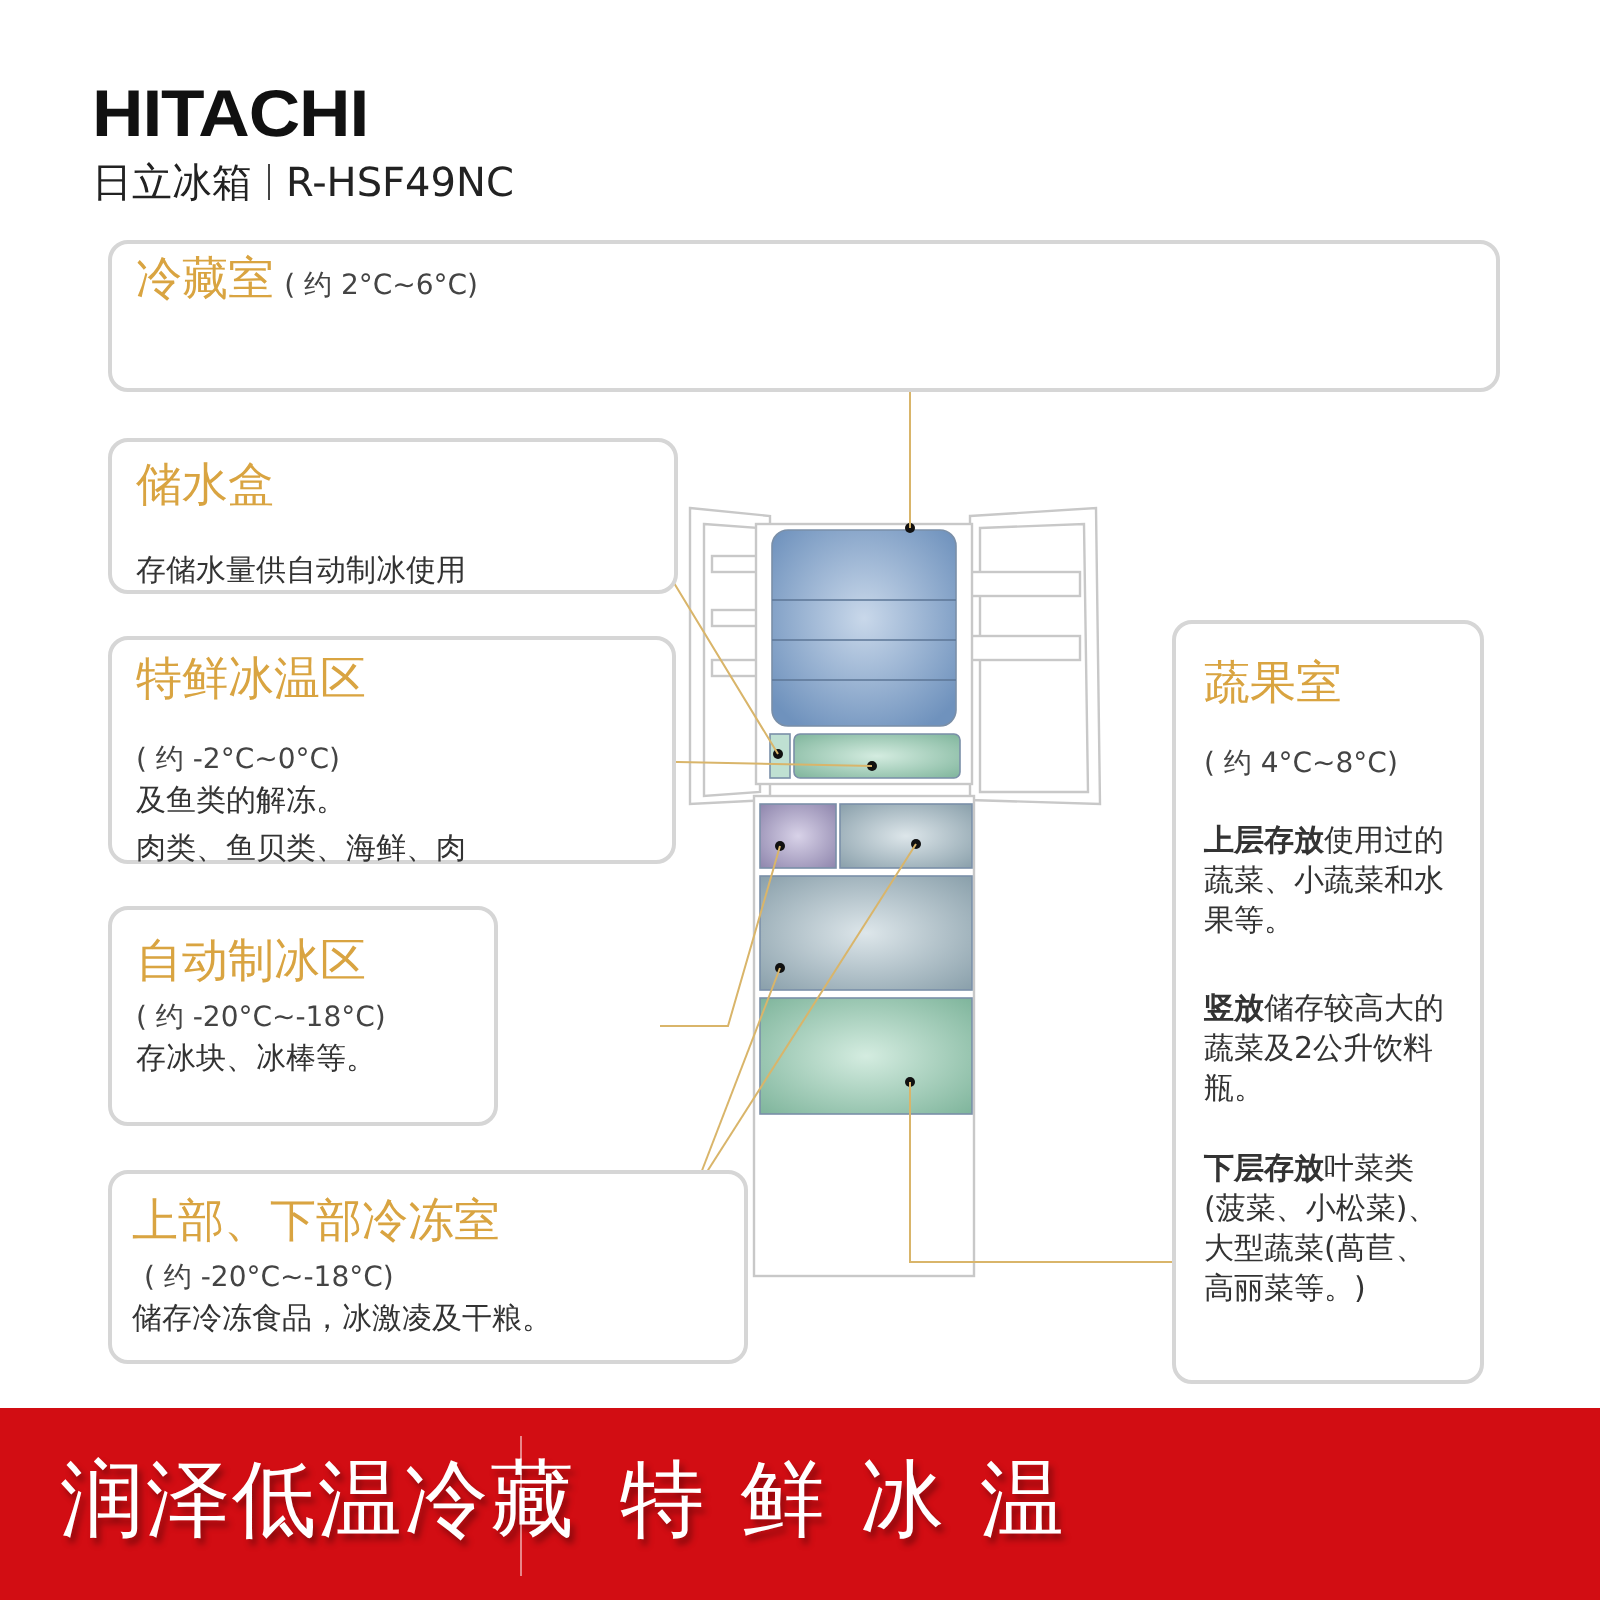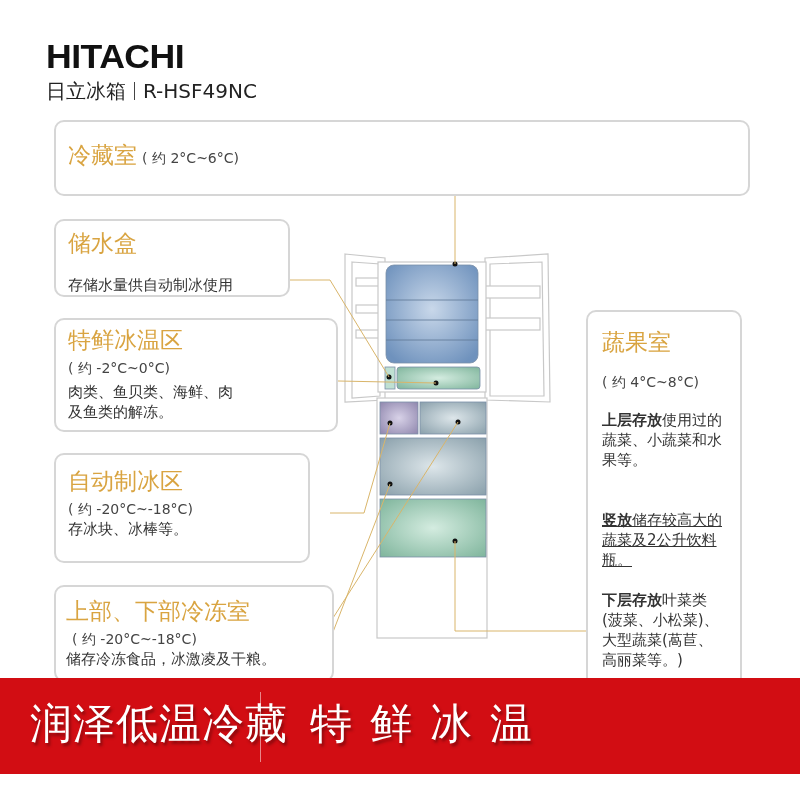--- a/index.html
+++ b/index.html
@@ -7,21 +7,21 @@
   body { position: relative; font-family: "DejaVu Sans", "Liberation Sans", sans-serif; color: #333; }
   .brand { position: absolute; left: 46px; top: 38px; font-family: "Liberation Sans", sans-serif; font-weight: 900; font-size: 33px; letter-spacing: -0.5px; color: #111; transform: scaleX(1.08); transform-origin: left; }
   .subtitle { position: absolute; left: 46px; top: 78px; font-size: 20px; color: #222; white-space: nowrap; text-align: right; }
   .subtitle .sep { display: inline-block; width: 1px; height: 18px; background: #444; margin: 0 8px; vertical-align: -2px; }
   .card { position: absolute; background: #fff; border: 2px solid #d6d6d6; border-radius: 10px; }
   .card .title { color: #d9a441; font-size: 23px; line-height: 28px; white-space: nowrap; }
   .card .temp { color: #444; font-size: 14px; line-height: 20px; white-space: nowrap; }
   .card .desc { color: #333; font-size: 15px; line-height: 20px; }
   .card .desc b { font-weight: bold; }
   svg.lines { position: absolute; left: 0; top: 0; }
-  .banner { position: absolute; left: 0; top: 678px; width: 800px; height: 96px; background: #d20d13; }
+  .banner { position: absolute; left: 0; top: 704px; width: 800px; height: 96px; background: #d20d13; }
   .banner .left, .banner .right { position: absolute; top: 18px; color: #fff; font-size: 42px; line-height: 56px; text-shadow: 2px 3px 3px rgba(0,0,0,0.35); white-space: nowrap; }
   .banner .left { left: 30px; letter-spacing: 1px; }
   .banner .right { left: 310px; letter-spacing: 18px; }
   .banner .divider { position: absolute; left: 260px; top: 14px; width: 1px; height: 70px; background: rgba(255,255,255,0.5); }
 </style>
 </head>
 <body>
 
 <div class="brand">HITACHI</div>
 <div class="subtitle">
@@ -88,58 +88,58 @@
     <polyline points="455,196 455,264"></polyline>
     <polyline points="290,280 330,280 389,377"></polyline>
     <polyline points="290,380 436,383"></polyline>
     <polyline points="330,513 364,513 390,423"></polyline>
     <polyline points="333,632 390,484"></polyline>
     <polyline points="333,618 458,422"></polyline>
     <polyline points="455,541 455,631 586,631"></polyline>
   </g>
 </svg>
 
-<div class="card" style="left:54px; top:120px; width:696px; height:76px; padding:19px 12px;">
+<div class="card" style="left:54px; top:120px; width:696px; height:76px; padding:4px 12px;">
   <div style="white-space:nowrap;">
     <span class="title">冷藏室</span>
     <span class="temp">( 约 2°C~6°C)</span>
   </div>
 </div>
 
-<div class="card" style="left:54px; top:219px; width:236px; height:78px; padding:8px 12px;">
+<div class="card" style="left:54px; top:219px; width:285px; height:78px; padding:8px 12px;">
   <div class="title">储水盒</div>
   <div class="desc" style="margin-top:18px;">存储水量供自动制冰使用</div>
 </div>
 
 <div class="card" style="left:54px; top:318px; width:284px; height:114px; padding:6px 12px;">
   <div class="title">特鲜冰温区</div>
-  <div class="temp" style="margin-top:4px;">( 约 -2°C~0°C)</div>
+  <div class="temp" style="margin-top:16px;">( 约 -2°C~0°C)</div>
+  <div class="desc">及鱼类的解冻。</div>
   <div class="desc" style="margin-top:4px;">肉类、鱼贝类、海鲜、肉</div>
-  <div class="desc">及鱼类的解冻。</div>
 </div>
 
-<div class="card" style="left:54px; top:453px; width:256px; height:110px; padding:12px 12px;">
+<div class="card" style="left:54px; top:453px; width:195px; height:110px; padding:12px 12px;">
   <div class="title">自动制冰区</div>
   <div class="temp" style="margin-top:4px;">( 约 -20°C~-18°C)</div>
   <div class="desc">存冰块、冰棒等。</div>
 </div>
 
-<div class="card" style="left:54px; top:585px; width:280px; height:97px; padding:10px 10px;">
+<div class="card" style="left:54px; top:585px; width:320px; height:97px; padding:10px 10px;">
   <div class="title">上部、下部冷冻室</div>
   <div class="temp" style="margin-top:4px; padding-left:6px;">( 约 -20°C~-18°C)</div>
   <div class="desc">储存冷冻食品，冰激凌及干粮。</div>
 </div>
 
 <div class="card" style="left:586px; top:310px; width:156px; height:382px; padding:16px 14px;">
   <div class="title">蔬果室</div>
   <div class="temp" style="margin-top:16px;">( 约 4°C~8°C)</div>
   <div class="desc" style="margin-top:18px;">
     <b>上层存放</b><span>使用过的蔬菜、小蔬菜和水果等。</span>
   </div>
-  <div class="desc" style="margin-top:40px;text-decoration:underline;">
+  <div class="desc" style="margin-top:24px;">
     <b>竖放</b><span>储存较高大的蔬菜及2公升饮料瓶。</span>
   </div>
   <div class="desc" style="margin-top:20px;">
     <b>下层存放</b><span>叶菜类(菠菜、小松菜)、大型蔬菜(萵苣、高丽菜等。)</span>
   </div>
 </div>
 
 <div class="banner">
   <div class="left">润泽低温冷藏</div>
   <div class="divider"></div>

